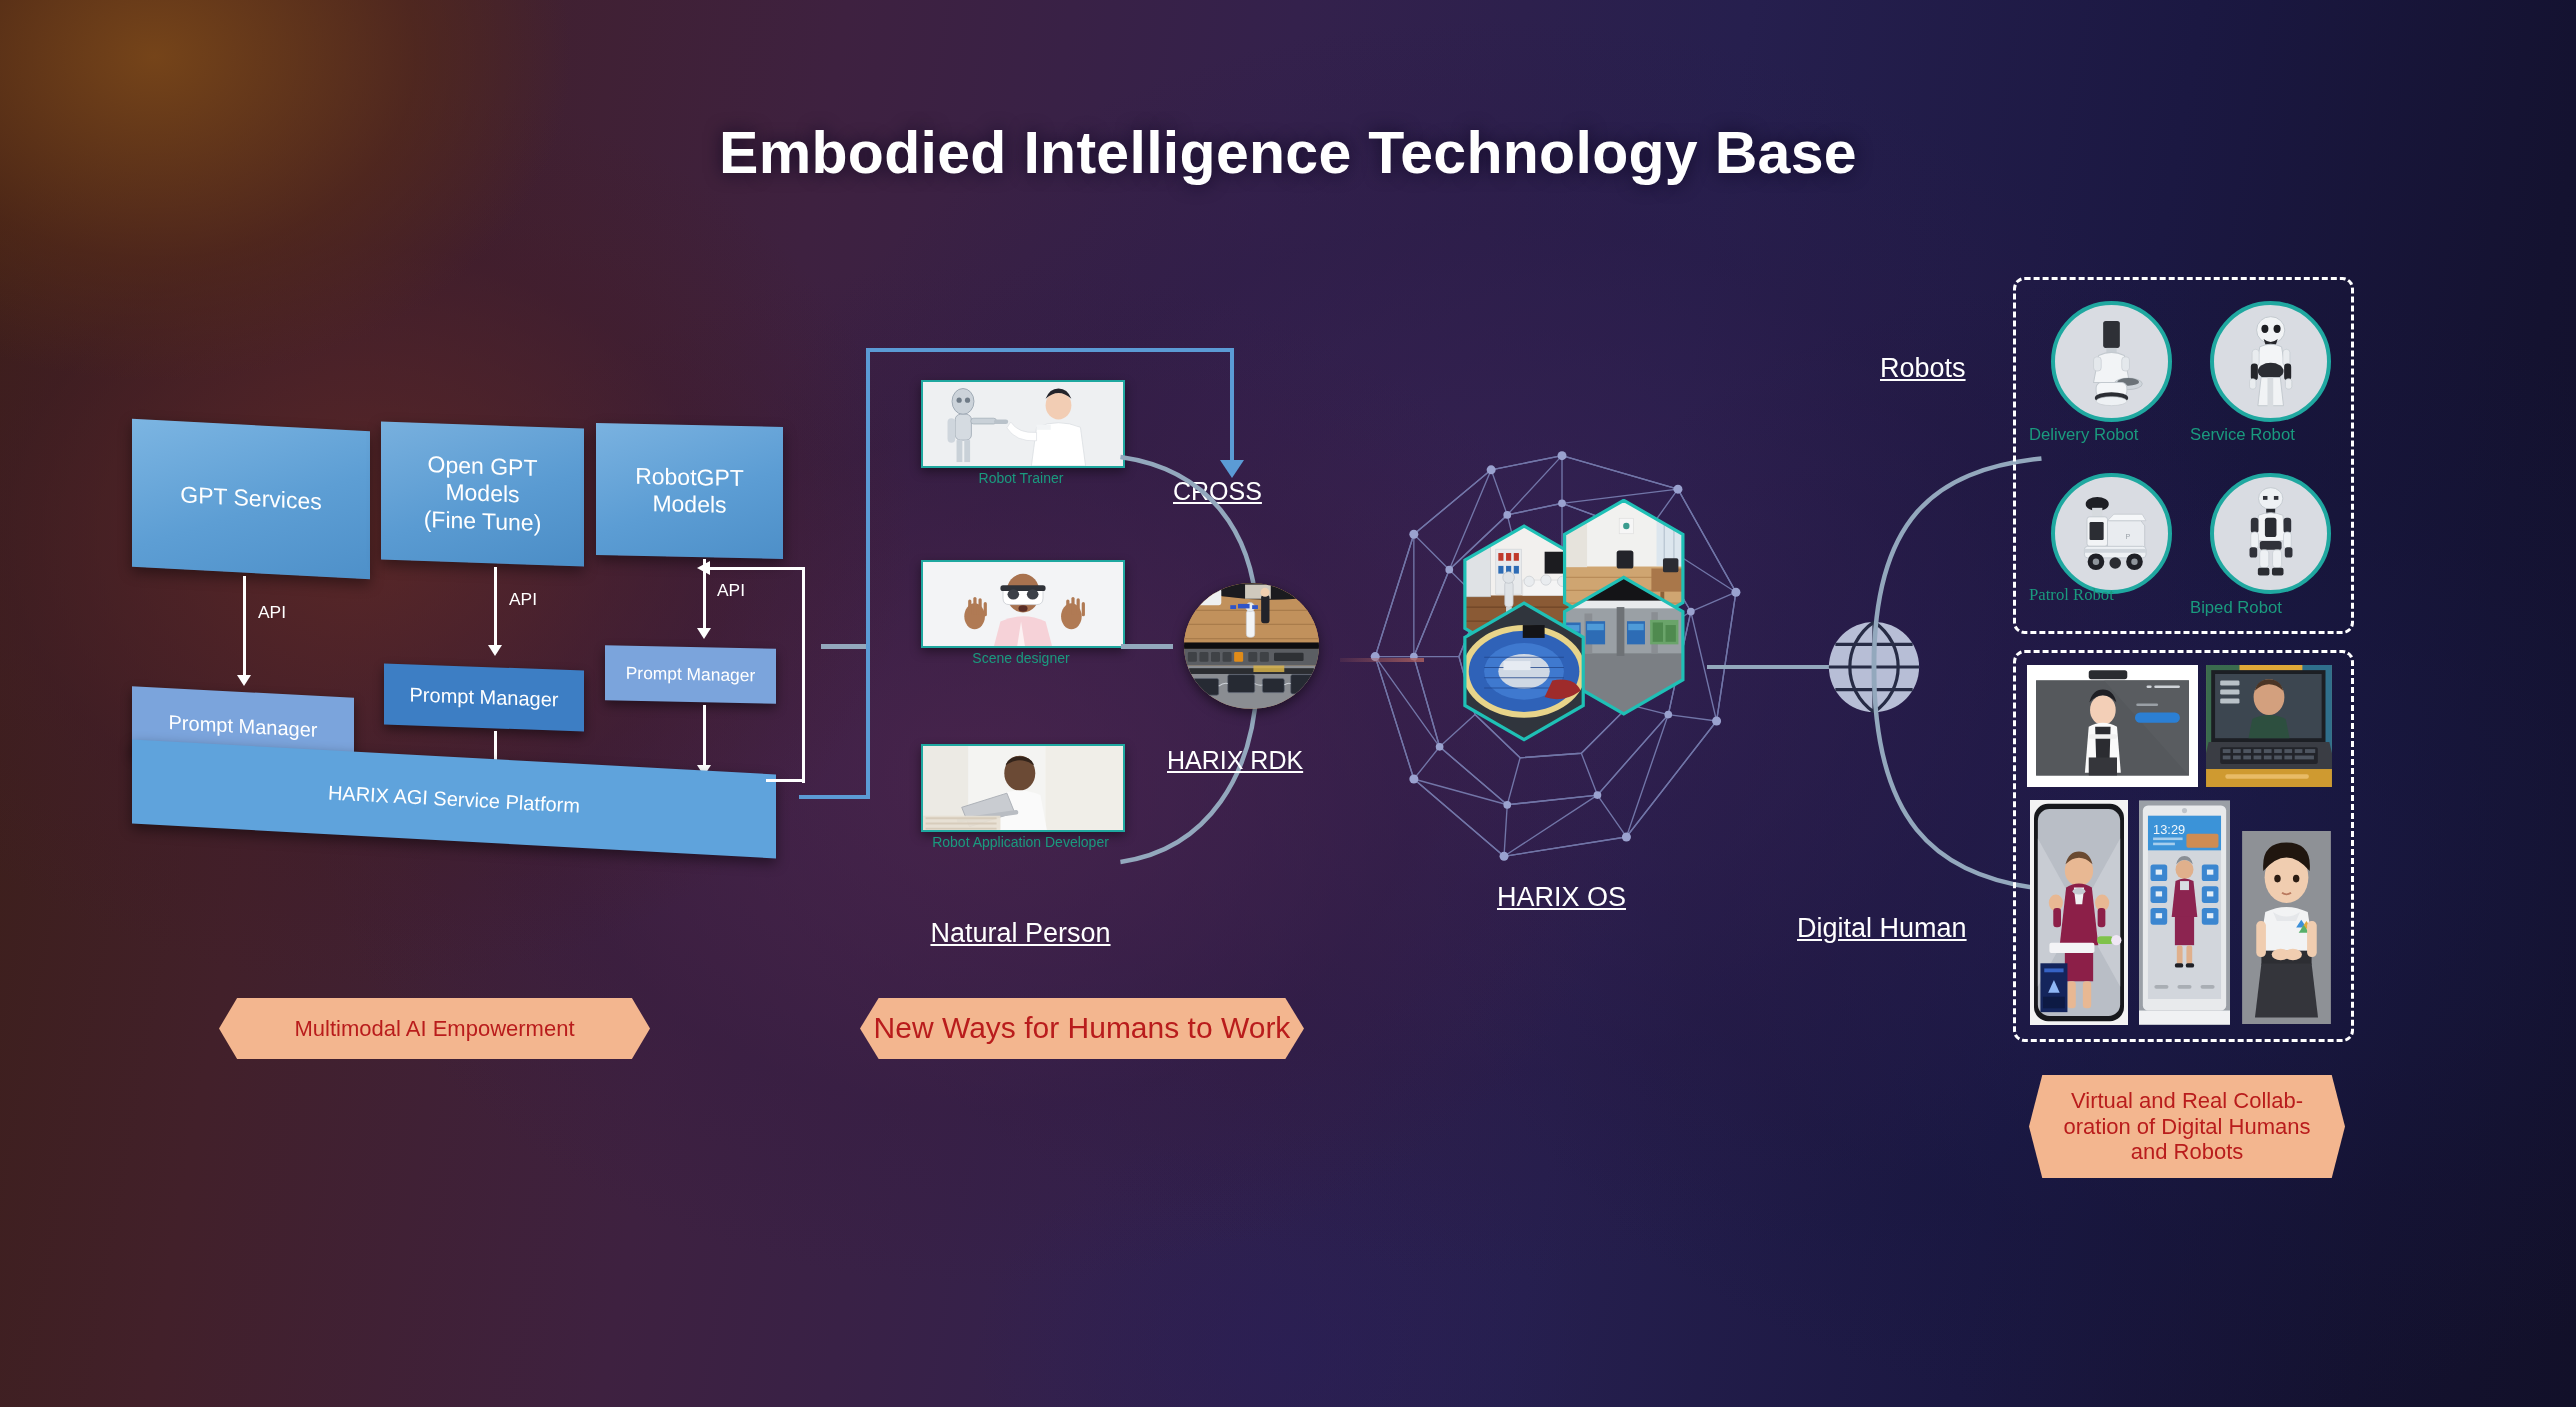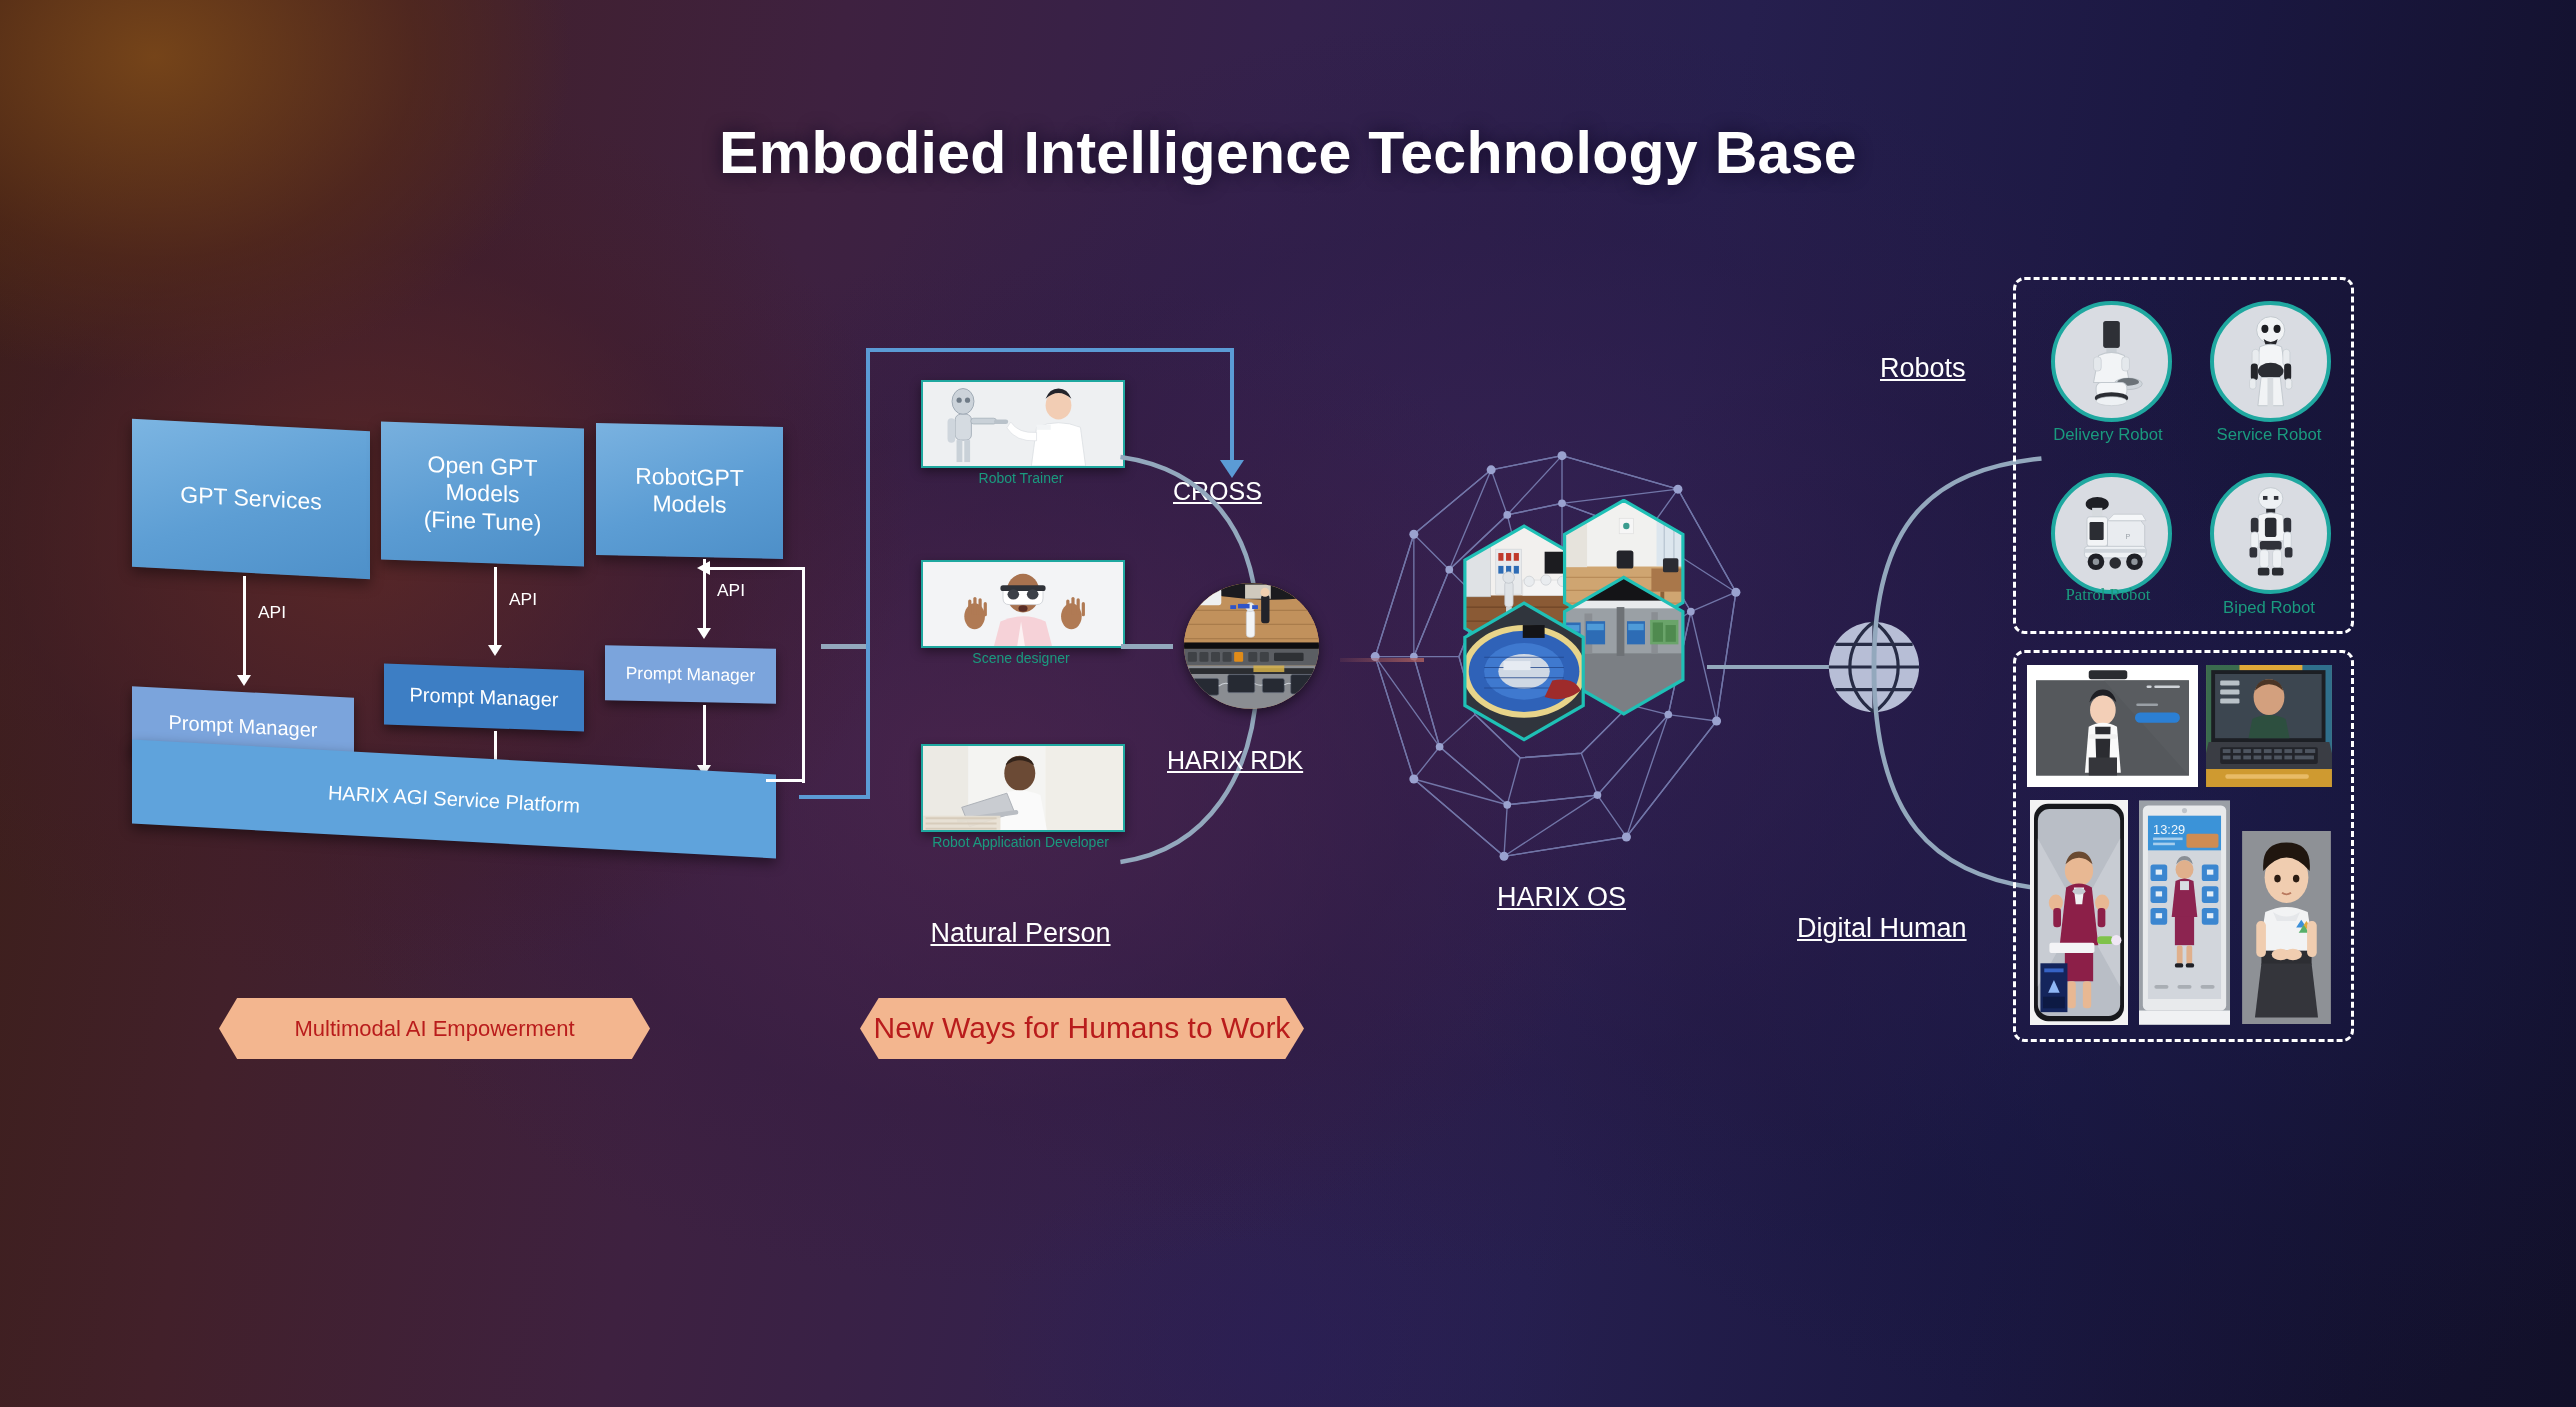--- a/index.html
+++ b/index.html
@@ -78,21 +78,21 @@
   .ph{width:100%;height:100%;position:relative;}
 
   
   .blueline{background:#5b9bd5;}
   .grayline{background:#93a8bd;}
 
   
   .dashpanel{border:3.2px dashed #ffffff;border-radius:11.6px;}
   .rcirc{border-radius:50%;background:#d9dce2;border:4.5px solid #1fa8a0;
     display:flex;align-items:center;justify-content:center;overflow:hidden;}
-  .rlab{color:#1a9a7e;font-size:16.7px;text-align:center;}
+  .rlab{color:#1a9a7e;font-size:16.7px;text-align:left;}
 
   
   .banner{
     background:#f3b68f;color:#b91c1c;display:flex;align-items:center;justify-content:center;
     text-align:center;line-height:1.16;
     clip-path:polygon(4.2% 0%, 95.8% 0%, 100% 50%, 95.8% 100%, 4.2% 100%, 0% 50%);
     box-shadow:0 3.9px 11.6px rgba(0,0,0,.35);
   }
 
   .wlab{color:#fff;text-decoration:underline;}
@@ -735,15 +735,20 @@
       <path d="M30 206 h78 l10 84 h-98z" fill="#34353b"></path>
       <g fill="#f0cdb0">
         <rect x="22" y="140" width="15" height="56" rx="7"></rect>
         <rect x="101" y="140" width="15" height="56" rx="7"></rect>
         <ellipse cx="60" cy="192" rx="14" ry="9"></ellipse>
           <ellipse cx="79" cy="192" rx="14" ry="9"></ellipse>
       </g>
     </svg>
   </div>
 
+  <div class="sz banner" style="left:2029px;top:1075px;width:316px;height:103px;font-size:22px;">
+    <span style="white-space:pre-line">Virtual and Real Collab-
+oration of Digital Humans
+and Robots</span>
+  </div>
 
 </div>
 
 
 </body></html>

